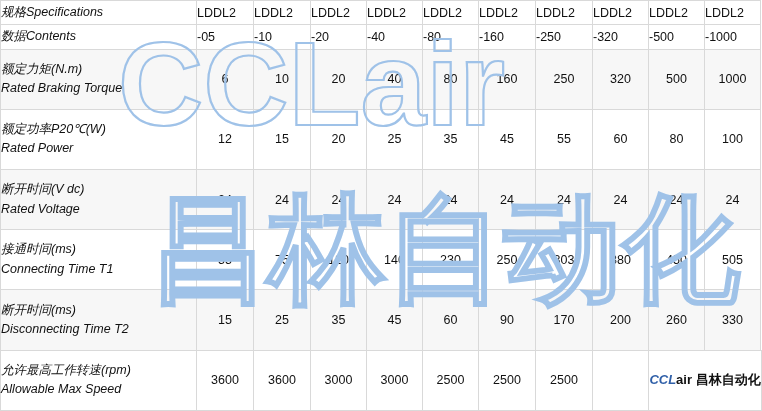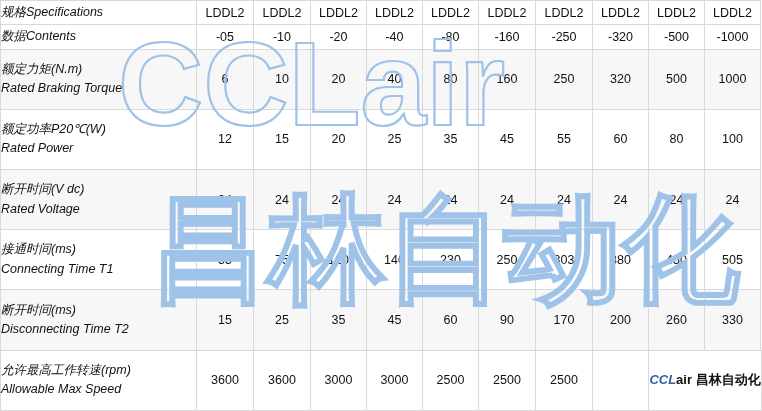--- a/index.html
+++ b/index.html
@@ -50,21 +50,21 @@
   }
 
   
   td.val-cell {
     text-align: center;
     color: #111111;
   }
 
   
   td.head-cell {
-    text-align: center;
+    text-align: left;
     color: #111111;
     font-size: 12.5px;
   }
 
   
   tr.band td {
     background: #f7f7f7;
   }
   tr.plain td {
     background: #ffffff;

